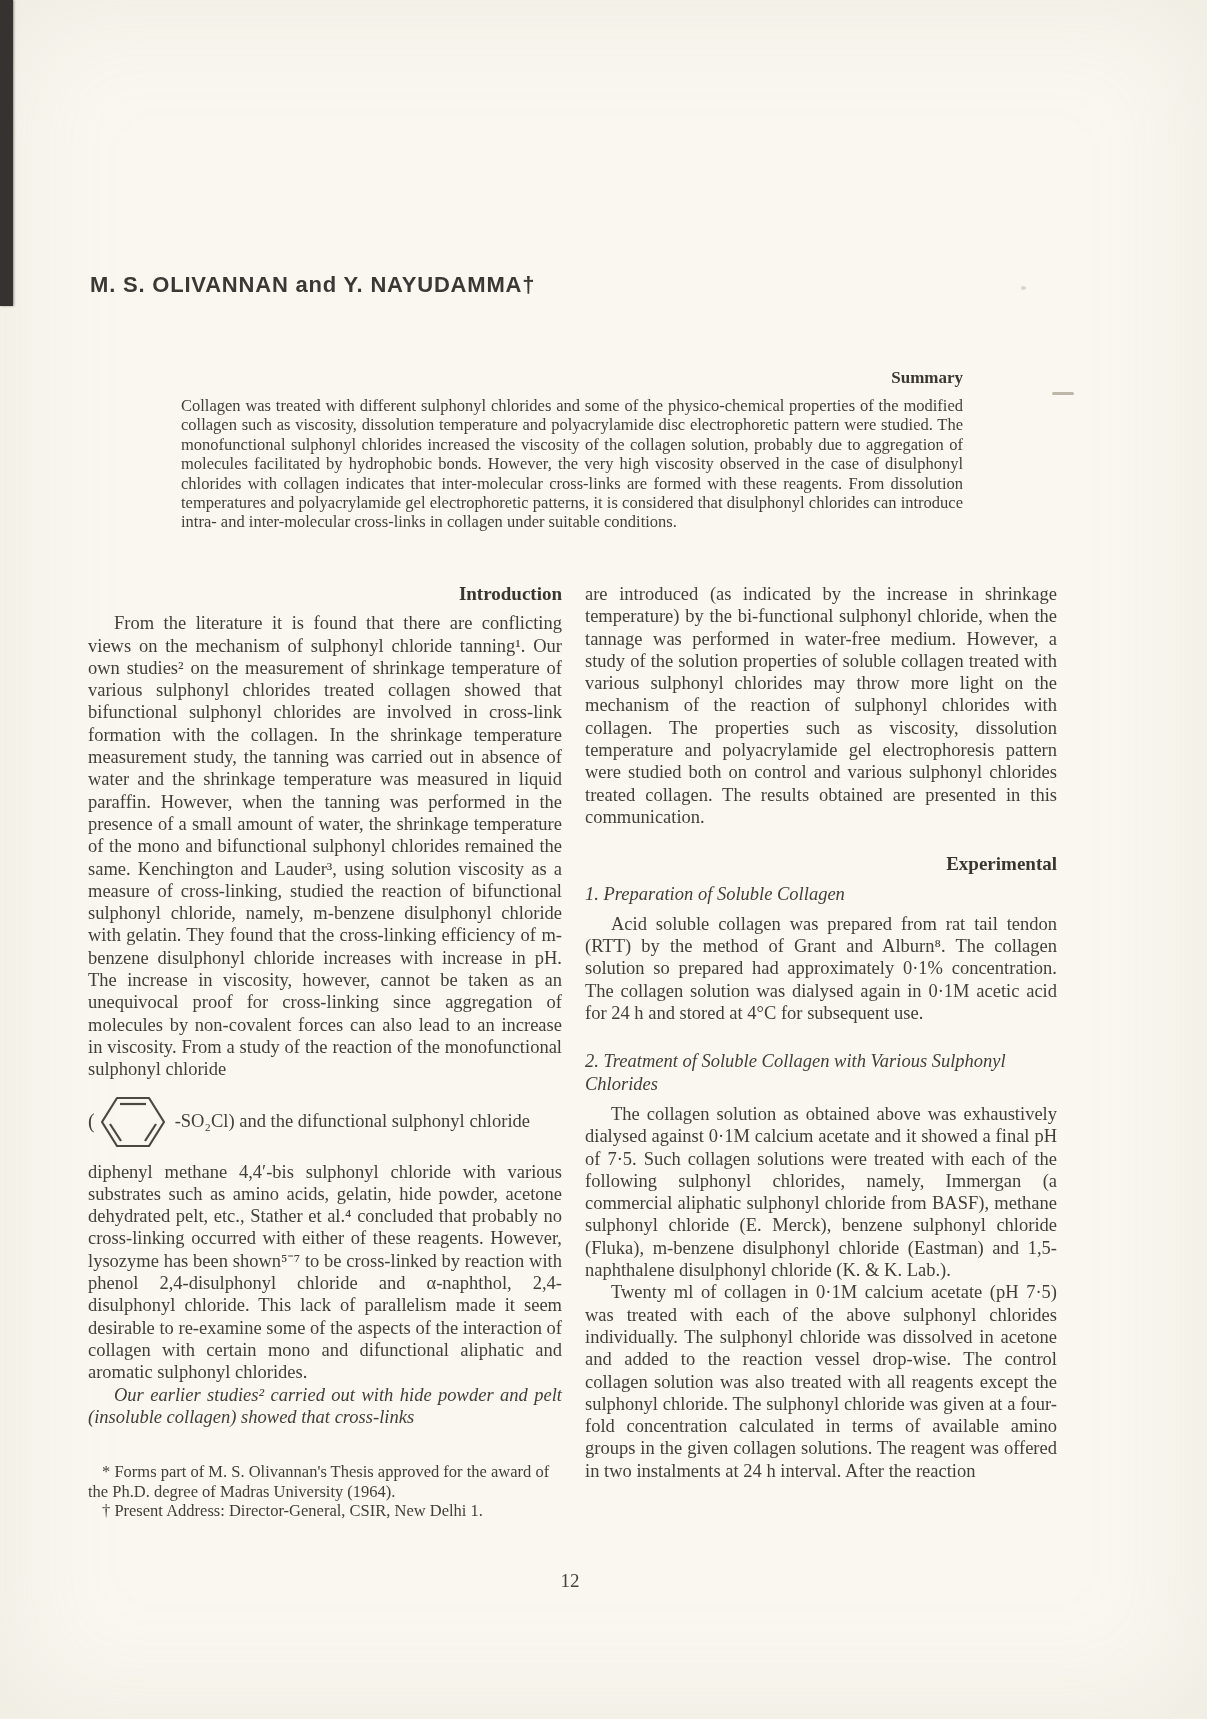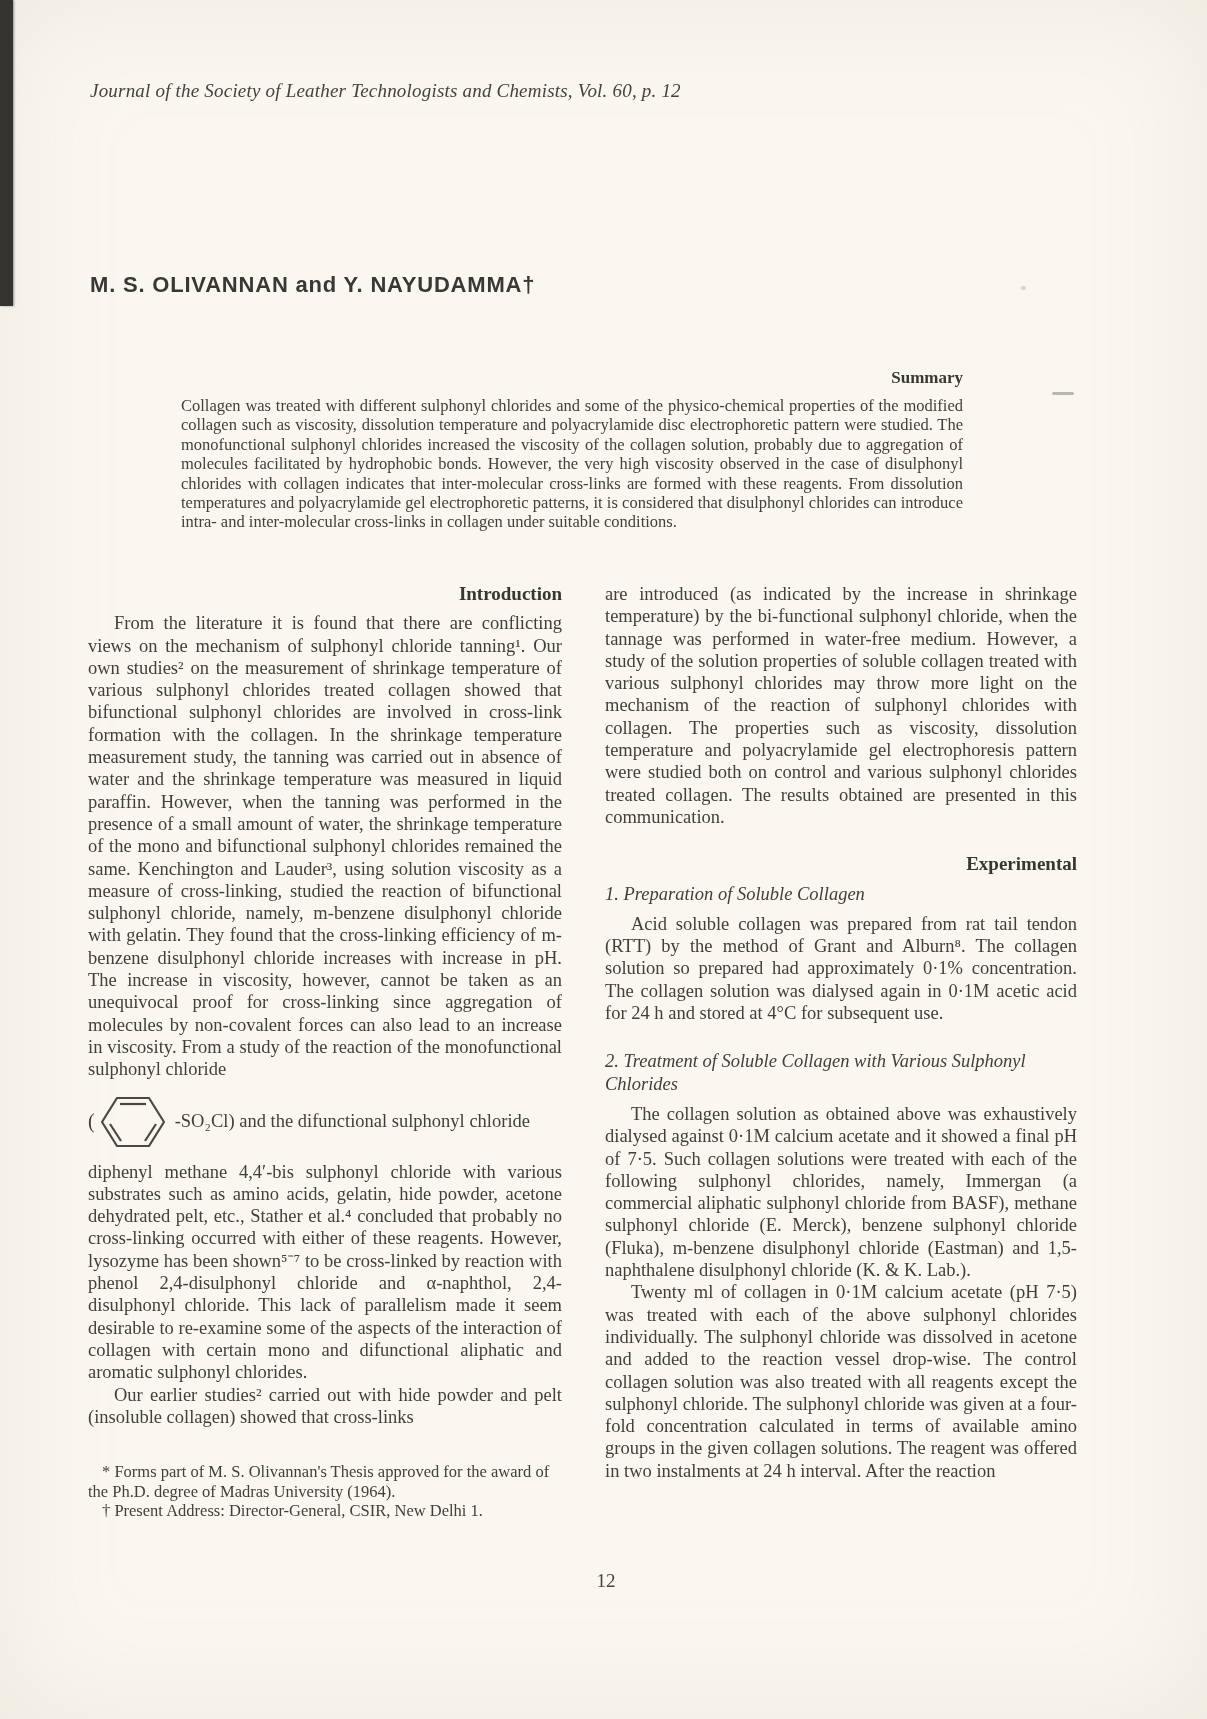--- a/index.html
+++ b/index.html
@@ -56,21 +56,21 @@
   .summary .s-body{
     font-size:16.5px;line-height:19.4px;text-align:justify;margin:0;
     color:#413f38;
   }
   .col{
     position:absolute;top:583px;
     font-size:18.5px;line-height:22.3px;text-align:justify;
     color:#413f38;
   }
   .col-left{left:88px;width:474px;}
-  .col-right{left:605px;width:472px;}
+  .col-right{left:585px;width:472px;}
   .sec-head{
     font-weight:bold;font-size:19px;margin:0 0 7px 0;text-align:right;
     color:#383630;
   }
   .sub-head{
     font-style:italic;font-size:18.5px;margin:14px 0 8px 0;text-align:left;
   }
   p.body-par{margin:0;}
   p.indent{text-indent:26px;}
   .formula-row{
@@ -79,34 +79,33 @@
   .formula-row .paren{font-size:20px;margin-right:4px;}
   .formula-row svg{flex:0 0 auto;margin-right:8px;}
   .formula-row .f-text{white-space:nowrap;font-size:18.5px;}
   .footnotes{
     margin-top:34px;font-size:16.5px;line-height:19.5px;
   }
   .footnotes p{margin:0;text-align:left;}
   .footnotes p.fn-indent{text-indent:14px;}
   .page-number{
     position:absolute;left:0;top:1570px;width:1140px;text-align:center;
-    font-size:19px;color:#45433c;padding-left:36px;
+    font-size:19px;color:#45433c;
   }
-  .mt14{margin-top:14px;}
+  .mt14{margin-top:14px;font-style:italic;}
 </style>
 </head>
 <body>
 
 <div class="page">
 
   <div class="scan-edge"></div>
   <div class="scan-dash"></div>
   <div class="scan-speck"></div>
 
-  <div class="journal-line">Journal of the Society of Leather Technologists and Chemists, Vol. 60, p. 12</div>
 
 
   <div class="authors">M. S. OLIVANNAN and Y. NAYUDAMMA†</div>
 
 
   <div class="summary">
     <p class="s-head">Summary</p>
     <p class="s-body">Collagen was treated with different sulphonyl chlorides and some of the physico-chemical properties of the modified collagen such as viscosity, dissolution temperature and polyacrylamide disc electrophoretic pattern were studied. The monofunctional sulphonyl chlorides increased the viscosity of the collagen solution, probably due to aggregation of molecules facilitated by hydrophobic bonds. However, the very high viscosity observed in the case of disulphonyl chlorides with collagen indicates that inter-molecular cross-links are formed with these reagents. From dissolution temperatures and polyacrylamide gel electrophoretic patterns, it is considered that disulphonyl chlorides can introduce intra- and inter-molecular cross-links in collagen under suitable conditions.</p>
   </div>
 

